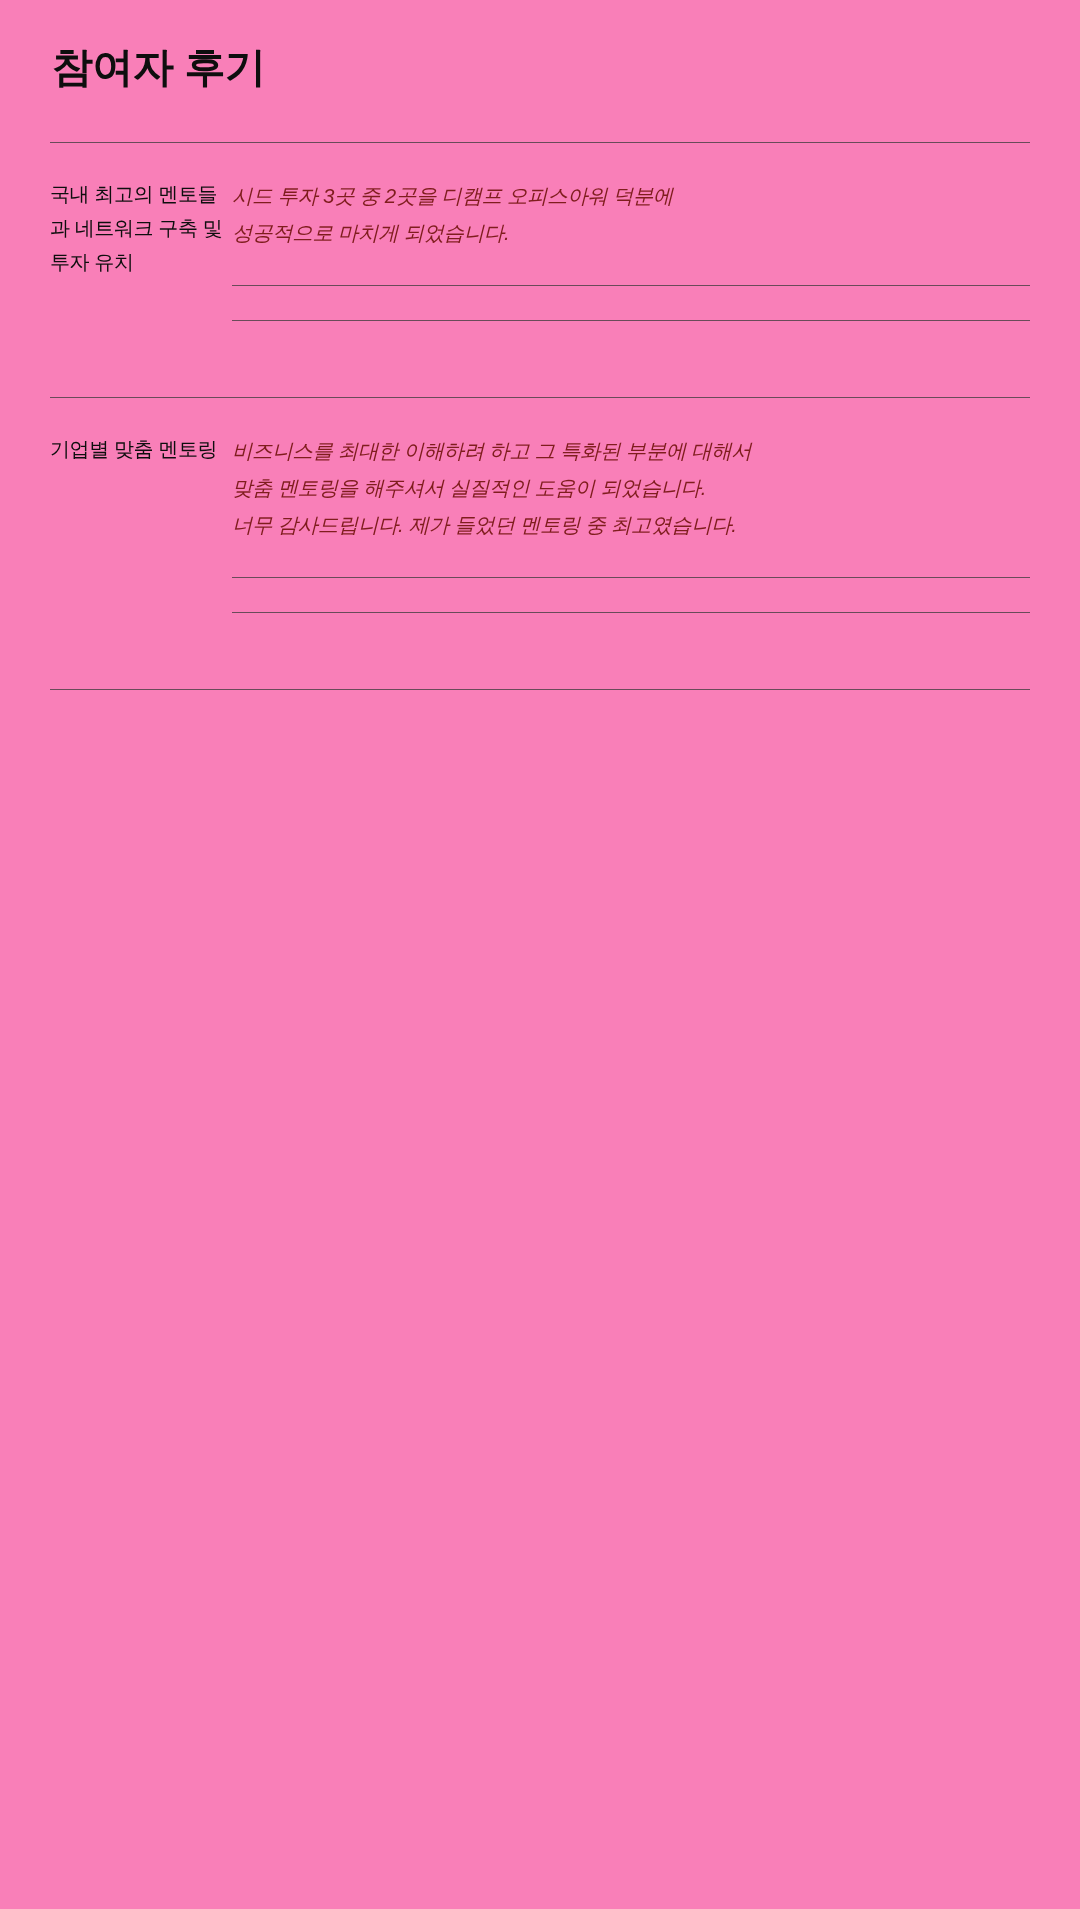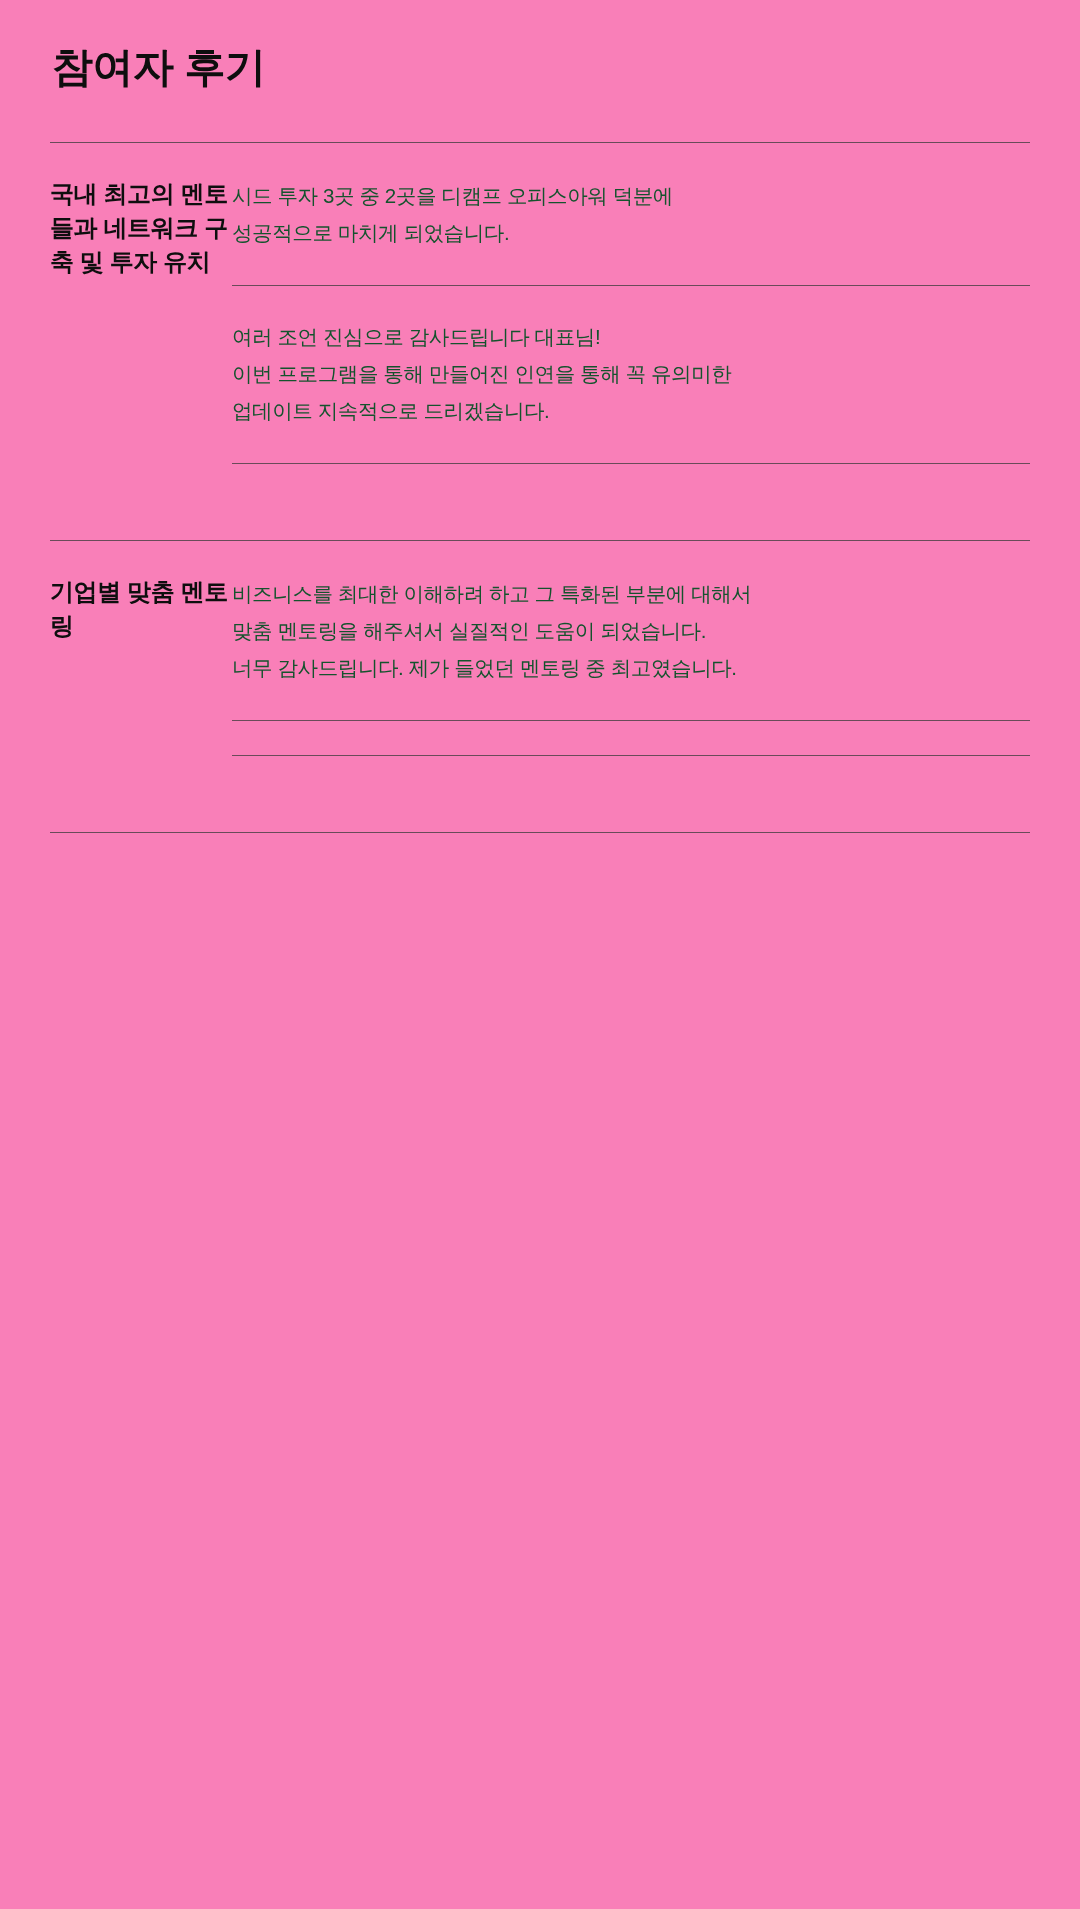--- a/index.html
+++ b/index.html
@@ -40,37 +40,38 @@
     margin-top: 47px;
   }
   .section {
     display: flex;
     flex-direction: row;
     align-items: flex-start;
   }
   .section-label {
     width: 182px;
     flex: 0 0 182px;
-    font-size: 24px;
-    font-weight: bold;
+    font-size: 20px;
+    font-weight: normal;
     line-height: 34px;
     color: #0e0e0e;
     padding-top: 34px;
     letter-spacing: -0.4px;
   }
   .section-body {
     flex: 1 1 auto;
     padding-top: 34px;
   }
   .quote {
     font-size: 20.5px;
     line-height: 37px;
-    color: #14532d;
+    color: #7f1d1d;
     letter-spacing: -0.4px;
     white-space: pre-line;
+    font-style: italic;
   }
   .inner-rule {
     height: 1px;
     background: #3a3a3a;
     opacity: 0.75;
     width: 100%;
     margin: 34px 0 32px 0;
   }
   .section-gap {
     height: 44px;
@@ -96,23 +97,20 @@
 
   <div class="section">
     <div class="section-label">국내 최고의
 멘토들과
 네트워크 구축
 및 투자 유치</div>
     <div class="section-body">
       <div class="quote">시드 투자 3곳 중 2곳을 디캠프 오피스아워 덕분에
 성공적으로 마치게 되었습니다.</div>
       <div class="inner-rule"></div>
-      <div class="quote">여러 조언 진심으로 감사드립니다 대표님!
-이번 프로그램을 통해 만들어진 인연을 통해 꼭 유의미한
-업데이트 지속적으로 드리겠습니다.</div>
       <div class="inner-rule"></div>
     </div>
   </div>
 
   <div class="section-gap"></div>
   <div class="rule mid-rule"></div>
 
   <div class="section">
     <div class="section-label">기업별
 맞춤 멘토링</div>

